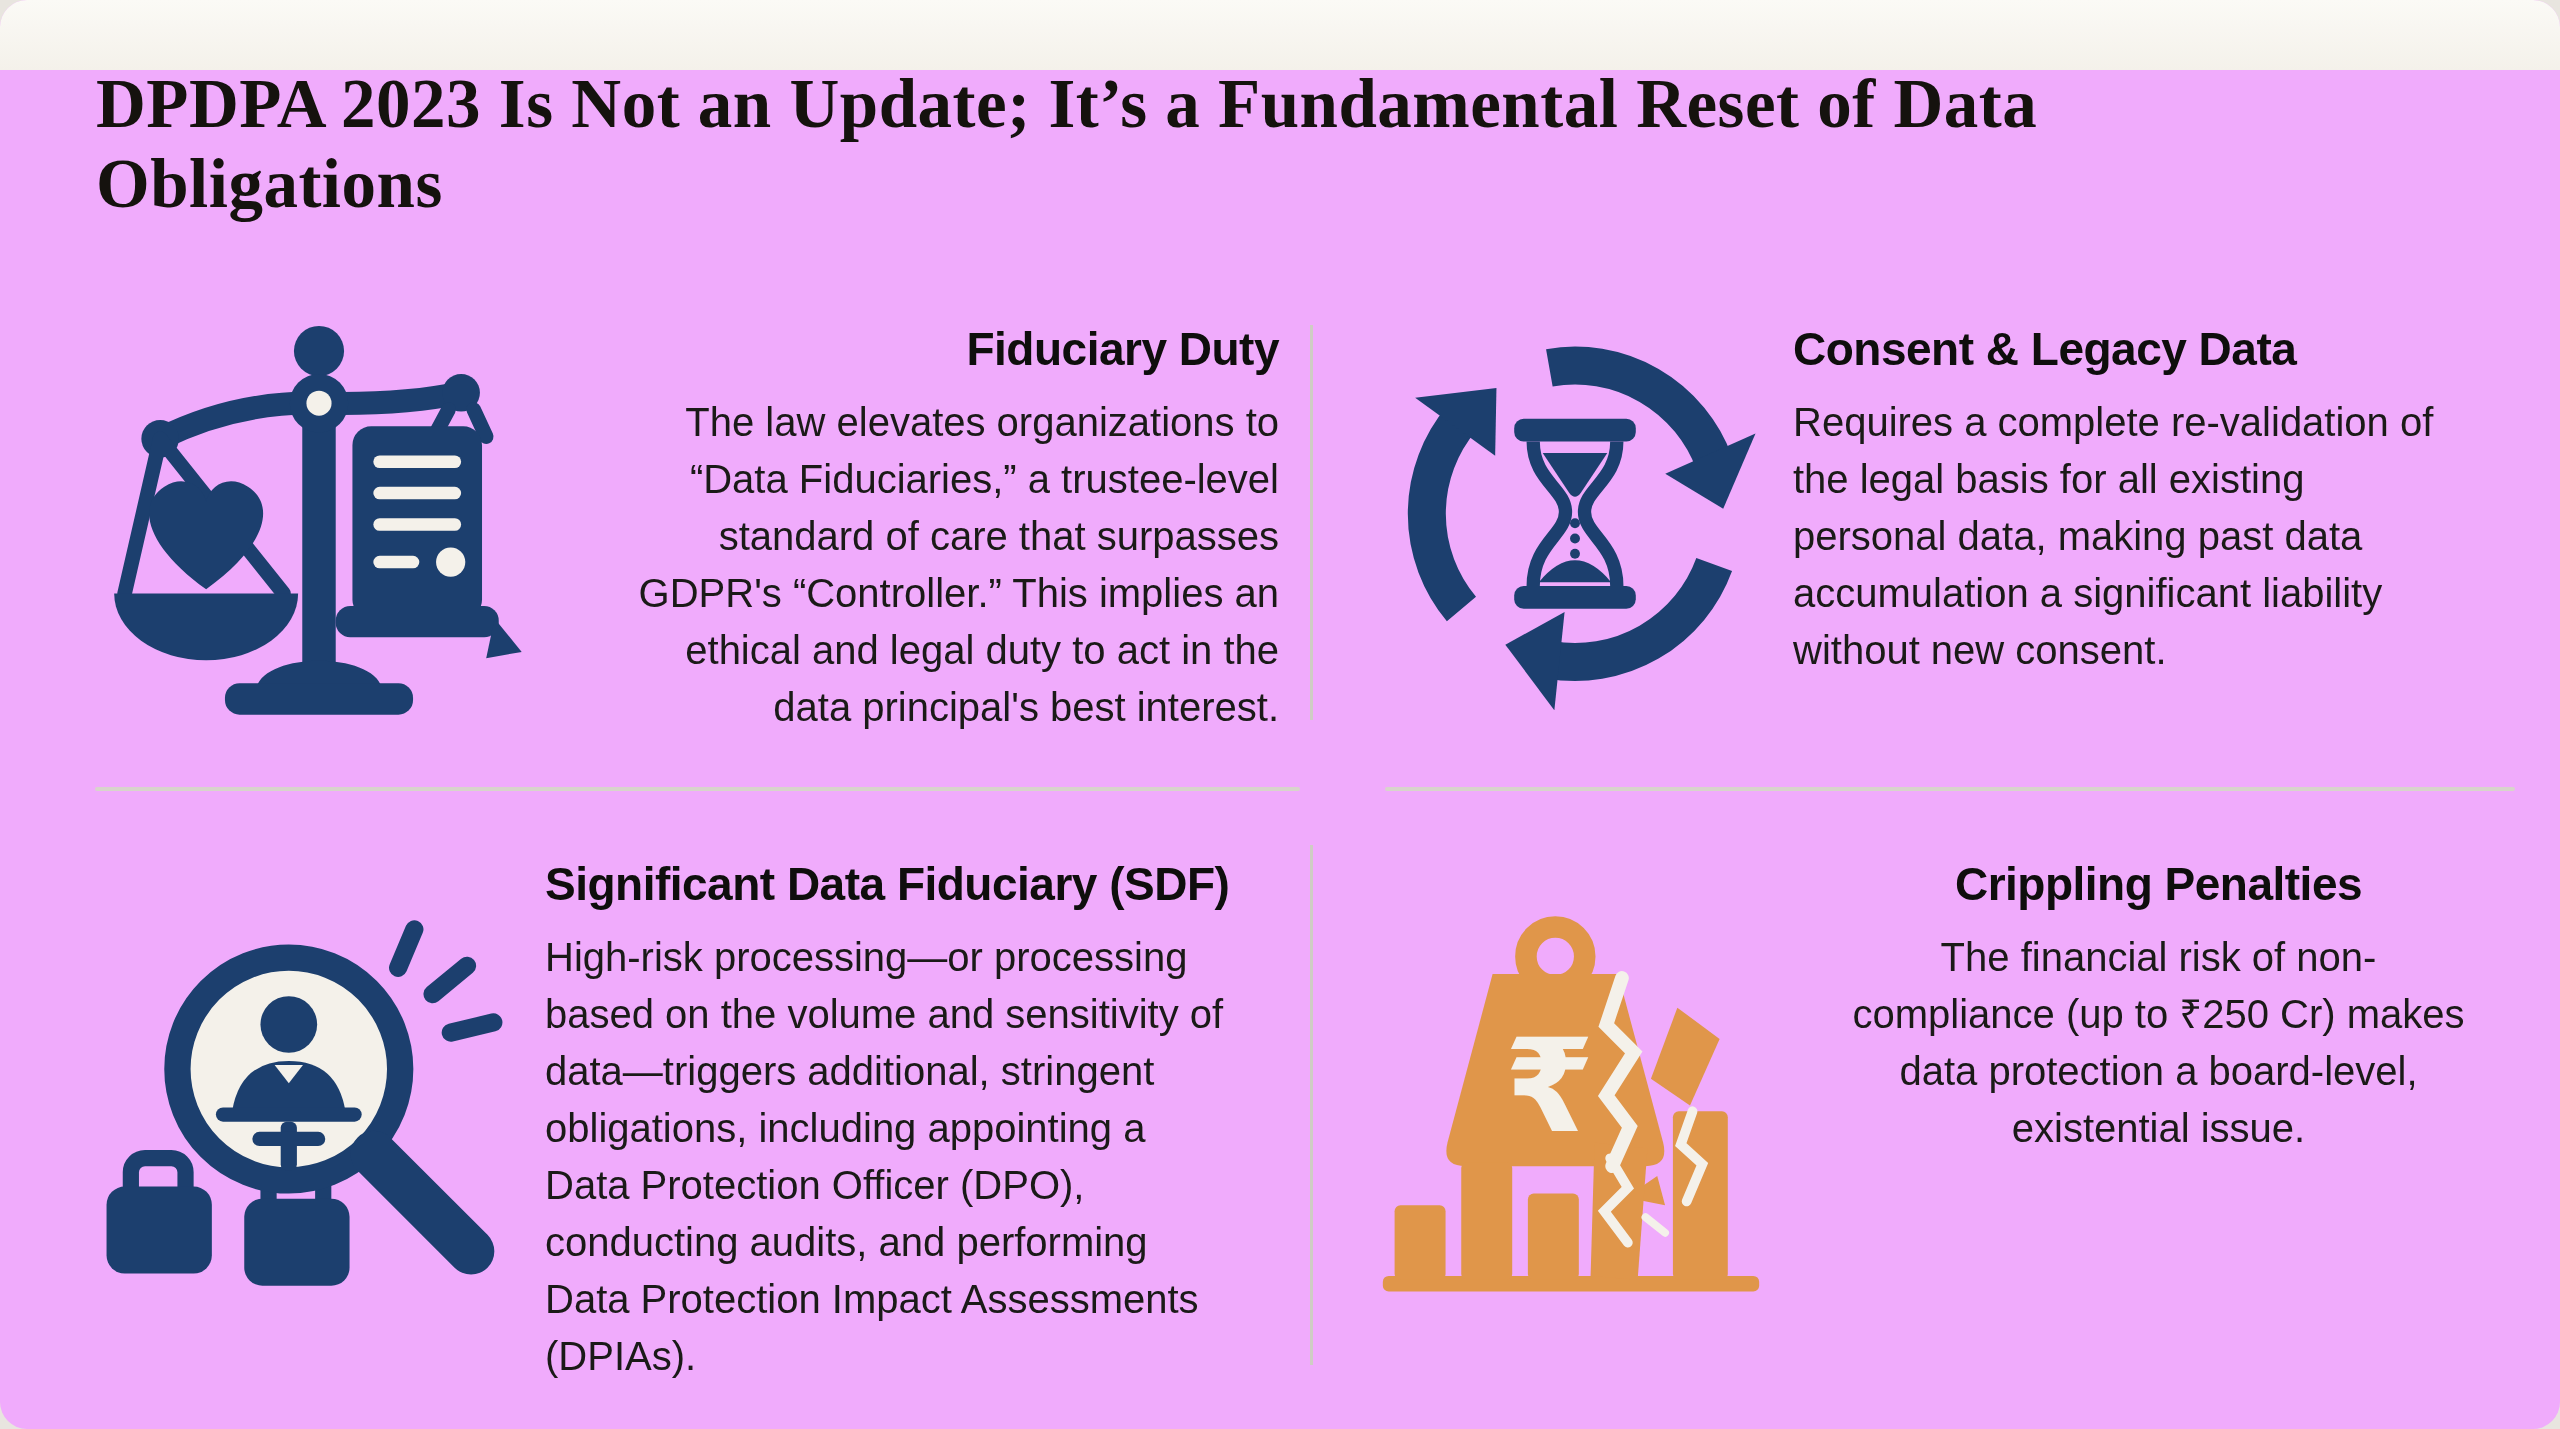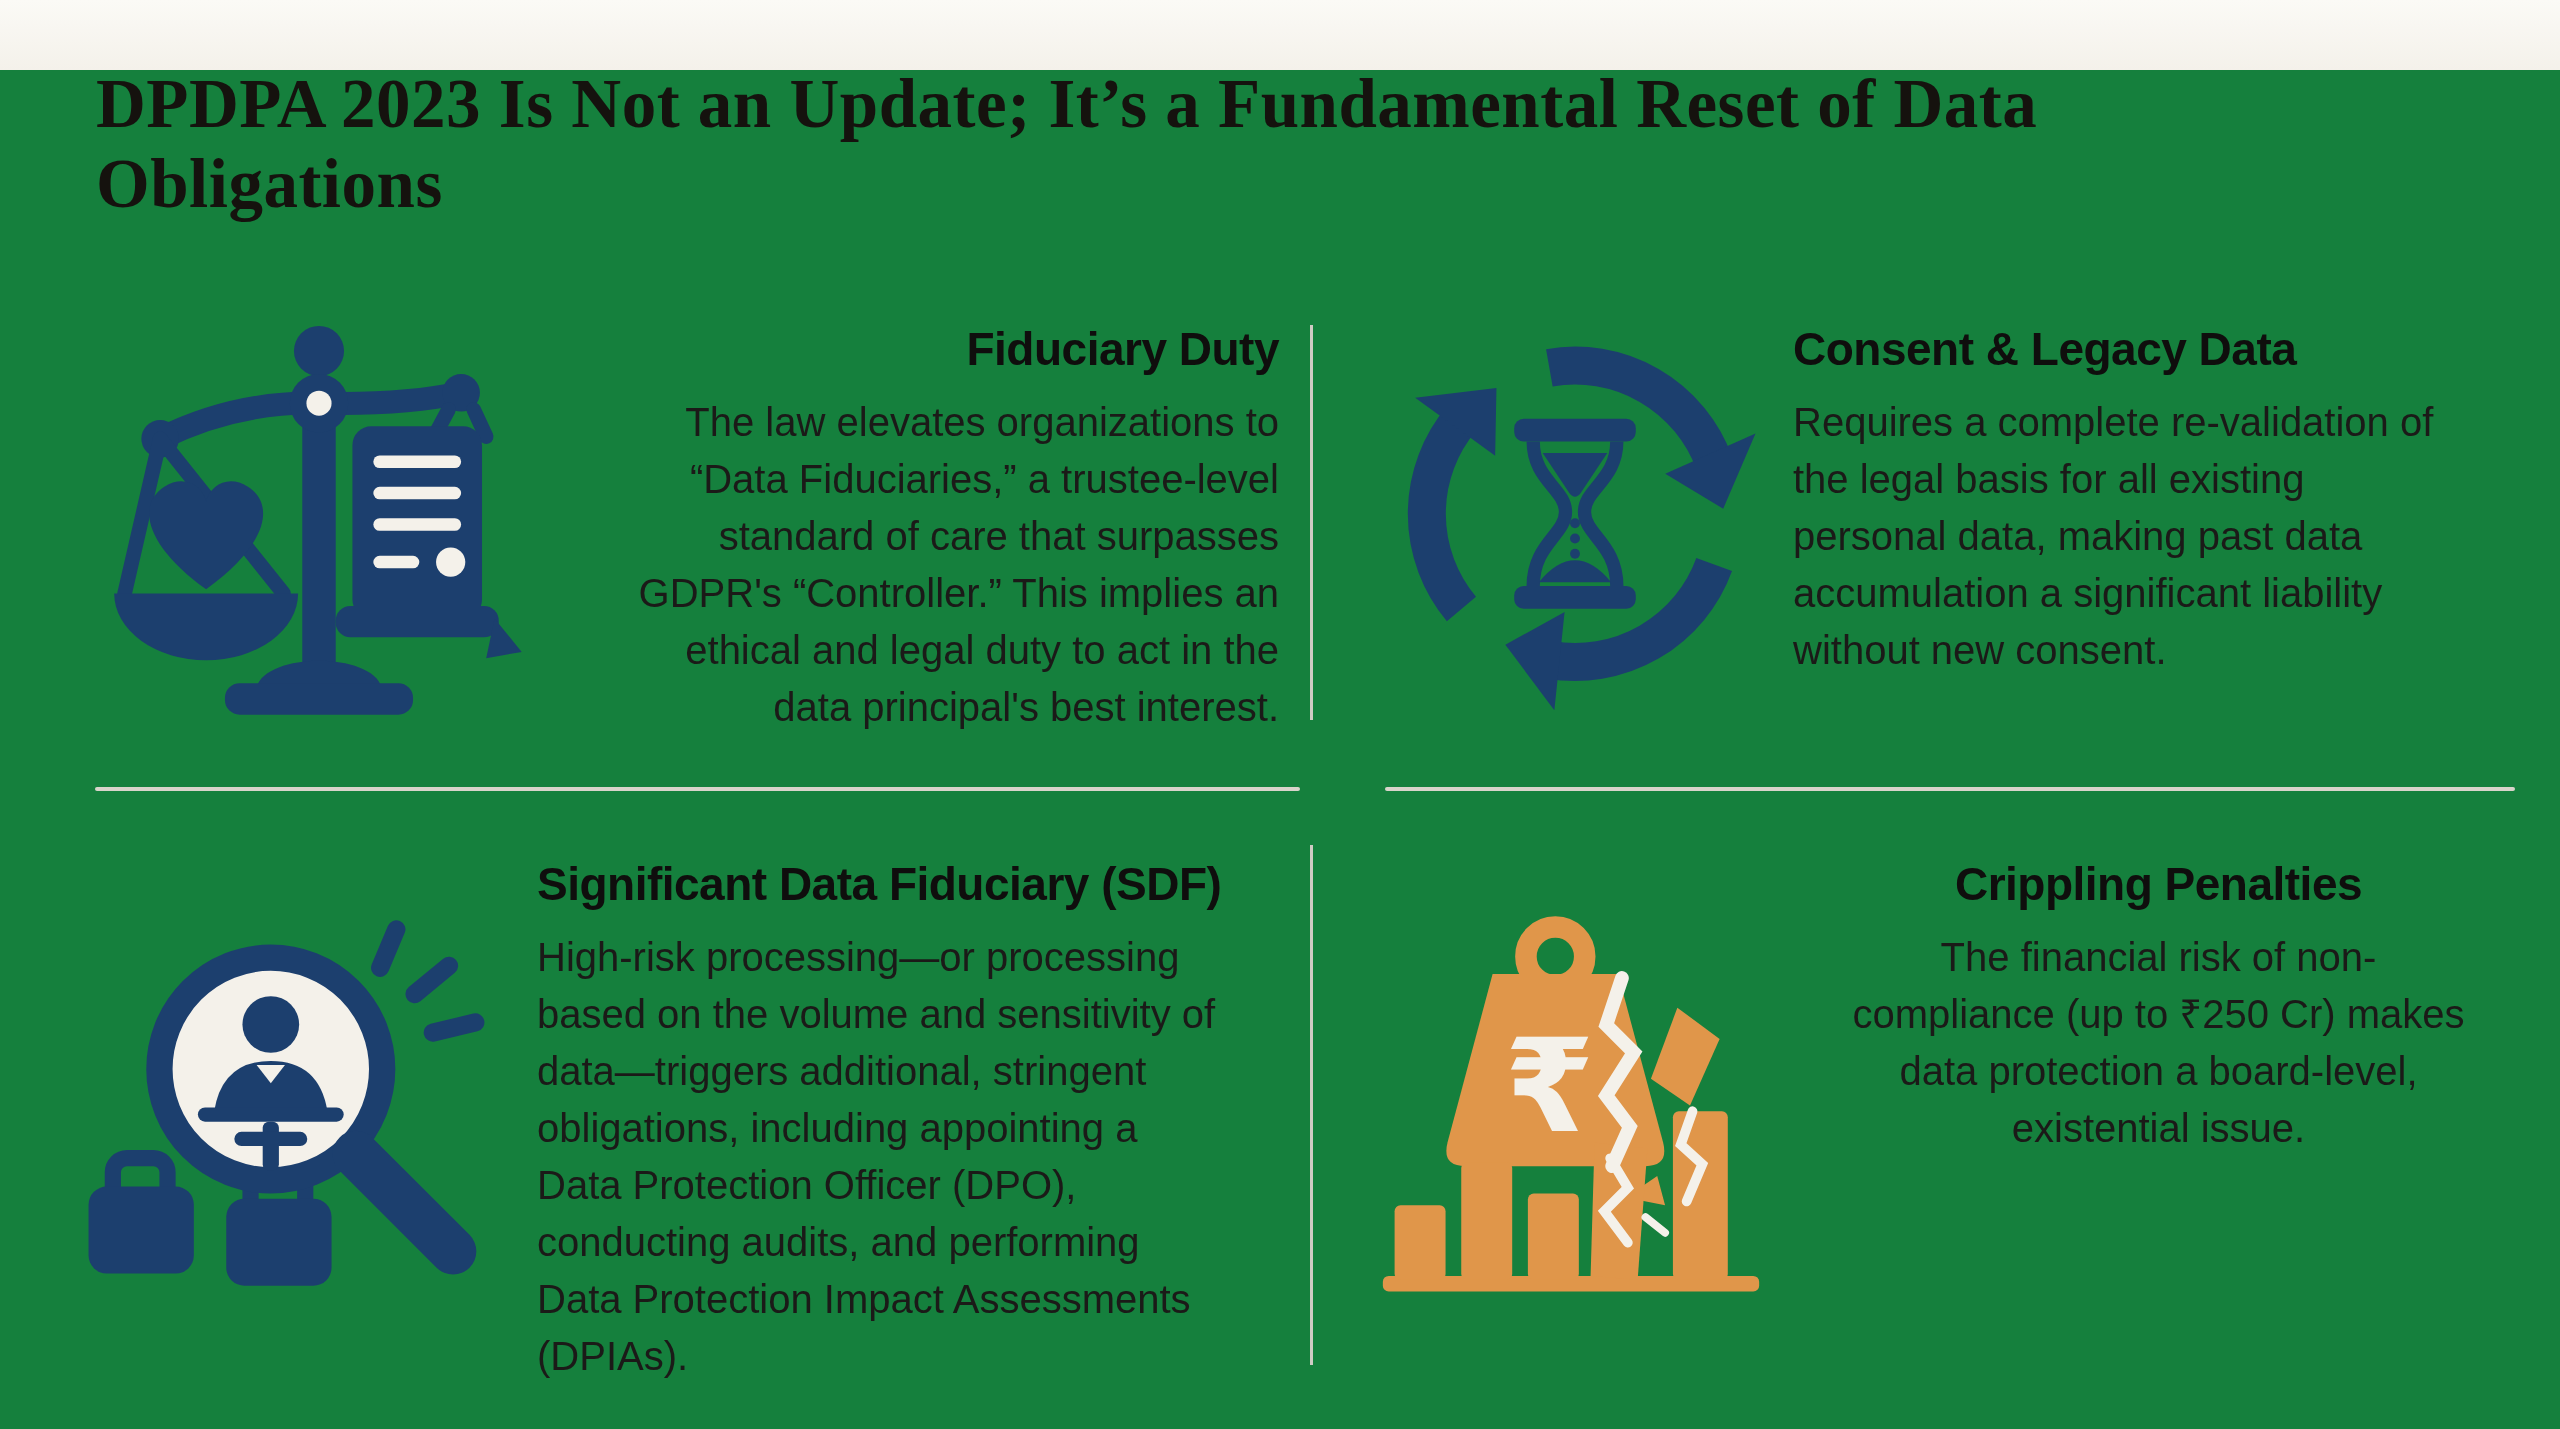--- a/index.html
+++ b/index.html
@@ -1,21 +1,22 @@
 <!DOCTYPE html>
 <html><head>
 <meta charset="utf-8">
 <style>
   html,body{margin:0;padding:0;background:#e8e5df;}
   .page{
     position:relative;
     width:2560px;height:1429px;
-    background:#15803d;
+    background:#f0abfc;
     overflow:hidden;
     font-family:"Liberation Sans", sans-serif;
+    border-radius:27px;
   }
   .top-sheen{
     position:absolute;left:0;top:0;width:100%;height:70px;
     background:linear-gradient(180deg,#fbfaf6 0%,#f4f1ea 100%);
     pointer-events:none;
   }
   .title{
     position:absolute;left:96px;top:64px;
     margin:0;
     width:2400px;
@@ -145,21 +146,21 @@
     <div class="text-col" style="margin-top:22px;">
       <h2 class="card-heading">Consent &amp; Legacy Data</h2>
       <p class="card-body">Requires a complete re-validation of
 the legal basis for all existing
 personal data, making past data
 accumulation a significant liability
 without new consent.</p>
     </div>
   </section>
 
-  <section class="card" style="left:77px;top:845px;width:1170px;gap:40px;">
+  <section class="card" style="left:95px;top:845px;width:1170px;gap:30px;">
     <div class="icon-box" style="width:420px;height:405px;margin-top:58px;">
       <svg viewBox="0 0 200 200">
         <g fill="#1c3f6e">
 
           <path d="M 146 32 L 154 13 M 163 45 L 180 31 M 172 64 L 193 59" stroke="#1c3f6e" stroke-width="9" stroke-linecap="round" fill="none"></path>
 
           <path d="M 14 142 v -9 a 7 7 0 0 1 7 -7 h 13 a 7 7 0 0 1 7 7 v 9" stroke="#1c3f6e" stroke-width="8" fill="none"></path>
           <rect x="2" y="140" width="52" height="43" rx="9"></rect>
           <path d="M 82 148 v -9 a 7 7 0 0 1 7 -7 h 13 a 7 7 0 0 1 7 7 v 9" stroke="#1c3f6e" stroke-width="8" fill="none"></path>
           <rect x="70" y="146" width="52" height="43" rx="9"></rect>

